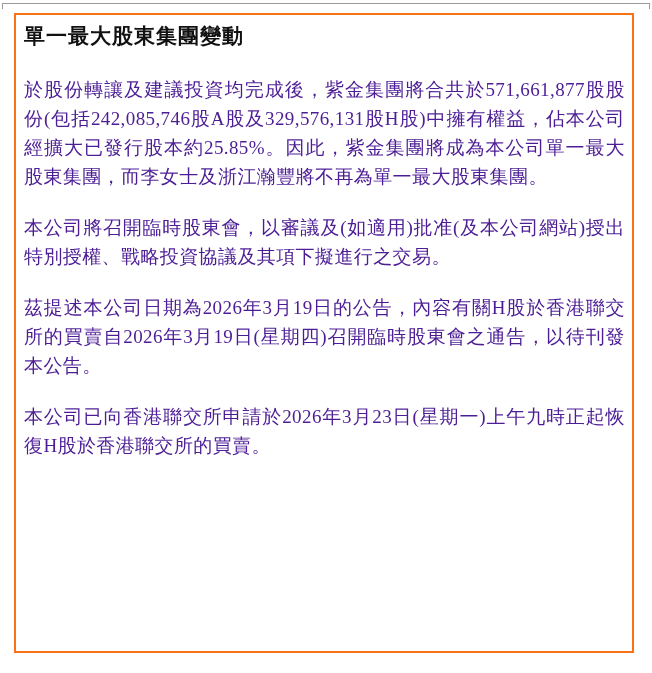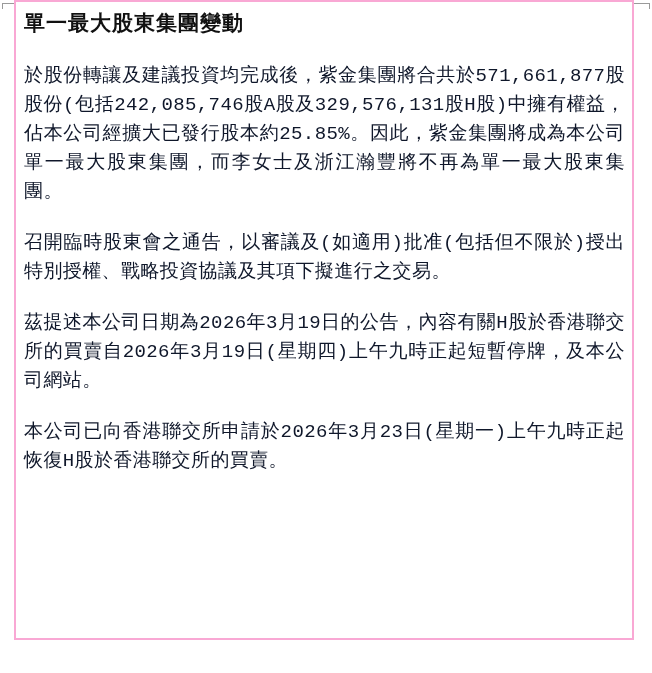--- a/index.html
+++ b/index.html
@@ -32,24 +32,24 @@
     width: 1px;
     height: 6px;
     background: #9a9a9a;
   }
   .crop-tick.left  { left: 2px; }
   .crop-tick.right { left: 649px; }
 
   .doc-frame {
     position: absolute;
     left: 14px;
-    top: 0;
+    top: 13px;
     width: 620px;
     height: 640px;
-    border: 2px solid #f9a8d4;
+    border: 2px solid #f97316;
     background: #ffffff;
     padding: 6px 7px 6px 8px;
     overflow: hidden;
   }
   .section-heading {
     font-size: 21px;
     font-weight: bold;
     line-height: 30px;
     letter-spacing: 1px;
     margin: 22px 0 24px 0;
@@ -58,43 +58,42 @@
   .section-heading.first {
     margin-top: 0;
   }
   .body-para {
     font-size: 19px;
     line-height: 29px;
     letter-spacing: 0.4px;
     text-align: justify;
     text-justify: inter-character;
     margin: 0 0 22px 0;
-    color: #0f172a;
-    font-family: Liberation Mono, monospace;
+    color: #4c1d95;
   }
 </style>
 </head>
 <body>
 
 <div class="page">
 
   <div class="crop-line-top"></div>
   <div class="crop-tick left"></div>
   <div class="crop-tick right"></div>
 
   <div class="doc-frame">
 
     <div>
       <h2 class="section-heading first">單一最大股東集團變動</h2>
       <p class="body-para">於股份轉讓及建議投資均完成後，紫金集團將合共於571,661,877股股份(包括242,085,746股A股及329,576,131股H股)中擁有權益，佔本公司經擴大已發行股本約25.85%。因此，紫金集團將成為本公司單一最大股東集團，而李女士及浙江瀚豐將不再為單一最大股東集團。</p>
     </div>
 
     <div>
-      <p class="body-para">召開臨時股東會之通告，以審議及(如適用)批准(包括但不限於)授出特別授權、戰略投資協議及其項下擬進行之交易。</p>
+      <p class="body-para">本公司將召開臨時股東會，以審議及(如適用)批准(及本公司網站)授出特別授權、戰略投資協議及其項下擬進行之交易。</p>
     </div>
 
     <div>
-      <p class="body-para">茲提述本公司日期為2026年3月19日的公告，內容有關H股於香港聯交所的買賣自2026年3月19日(星期四)上午九時正起短暫停牌，及本公司網站。</p>
+      <p class="body-para">茲提述本公司日期為2026年3月19日的公告，內容有關H股於香港聯交所的買賣自2026年3月19日(星期四)召開臨時股東會之通告，以待刊發本公告。</p>
       <p class="body-para">本公司已向香港聯交所申請於2026年3月23日(星期一)上午九時正起恢復H股於香港聯交所的買賣。</p>
     </div>
 
   </div>
 </div>
 
 </body></html>

